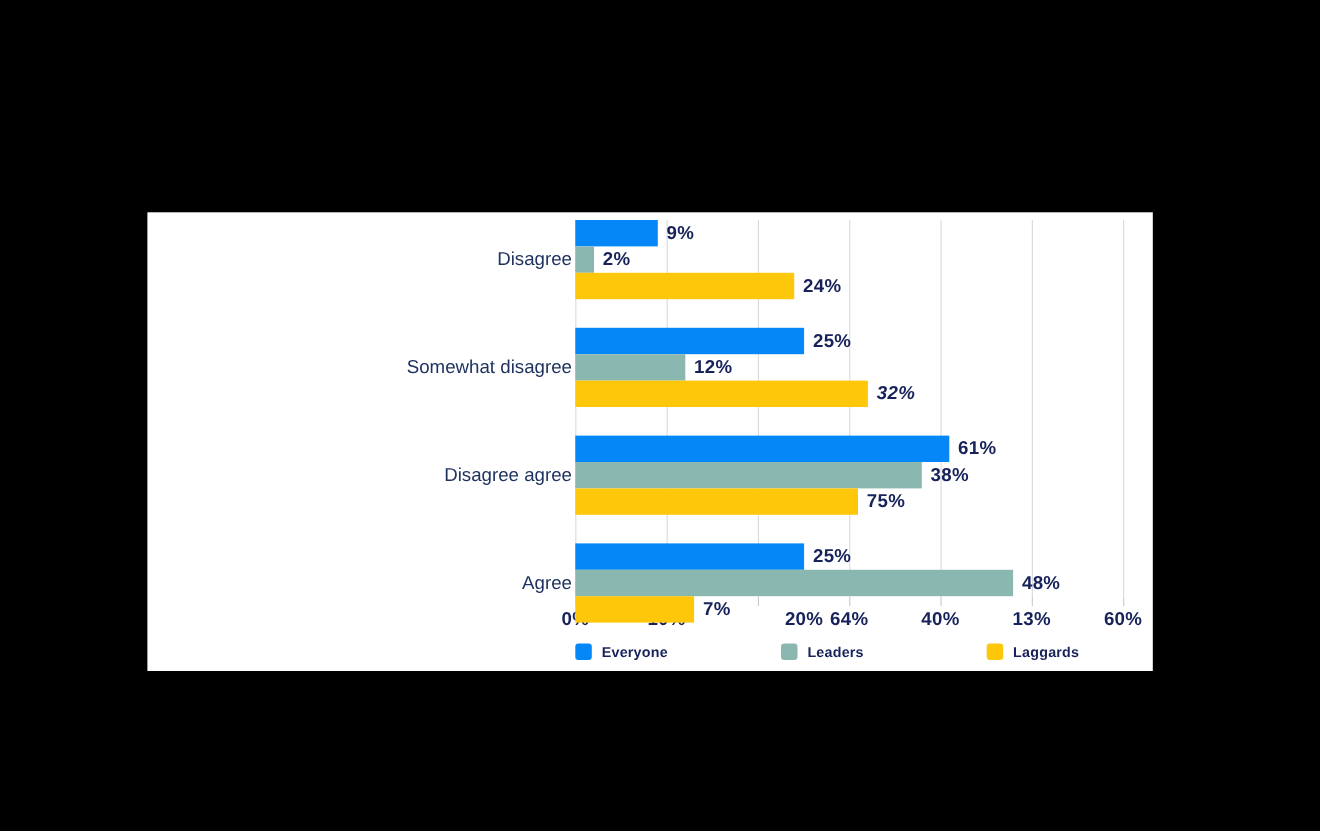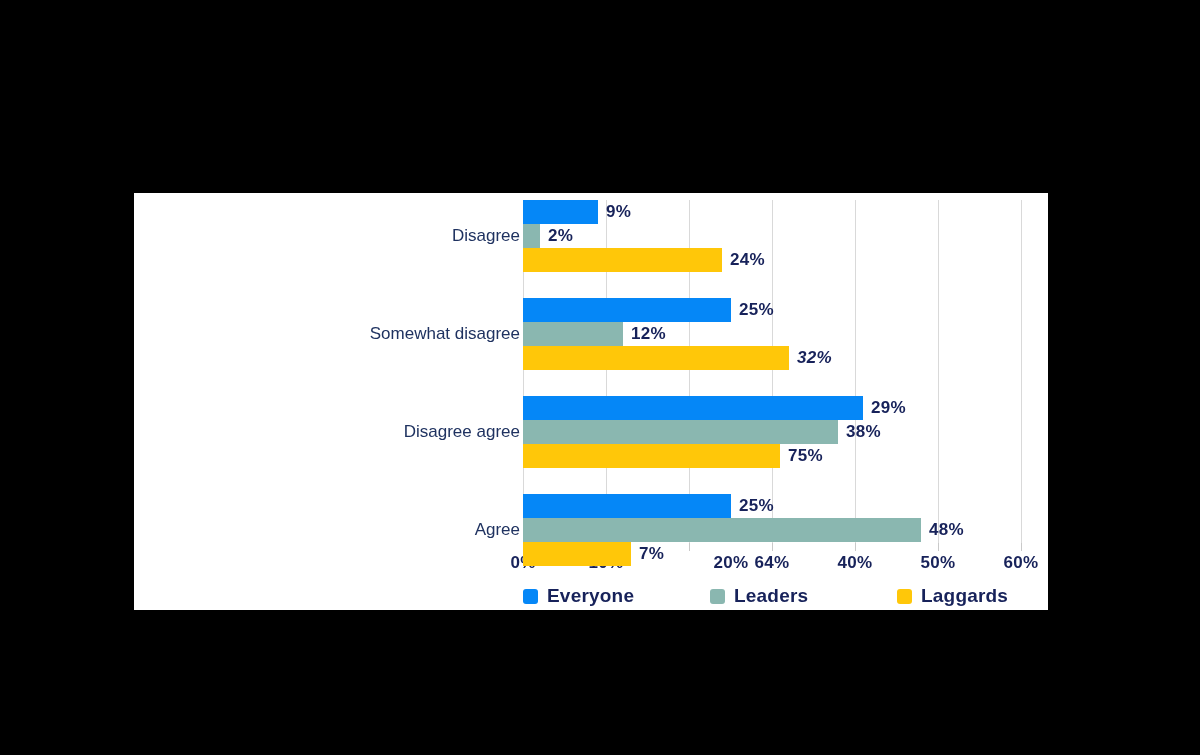--- a/index.html
+++ b/index.html
@@ -115,21 +115,21 @@
     white-space: nowrap;
   }
   .legend-swatch {
     width: 15px;
     height: 15px;
     border-radius: 3px;
     margin-right: 9px;
     flex: none;
   }
   .legend-label {
-    font-size: 19px;
+    font-size: 13px;
     font-weight: bold;
     color: #17225a;
     letter-spacing: 0.2px;
   }
 </style>
 </head>
 <body>
 
 <div id="stage">
 
@@ -150,21 +150,21 @@
           <div class="tick-label" style="left: 389px;">0%</div>
           <div class="tick-mark" style="left: 472px;"></div>
           <div class="tick-label" style="left: 472px;">10%</div>
           <div class="tick-mark" style="left: 555px;"></div>
           <div class="tick-label" style="left: 555px; margin-left: 42px;">20%</div>
           <div class="tick-mark" style="left: 638px;"></div>
           <div class="tick-label" style="left: 638px;">64%</div>
           <div class="tick-mark" style="left: 721px;"></div>
           <div class="tick-label" style="left: 721px;">40%</div>
           <div class="tick-mark" style="left: 804px;"></div>
-          <div class="tick-label" style="left: 804px;">50%</div>
+          <div class="tick-label" style="left: 804px;">13%</div>
           <div class="tick-mark" style="left: 887px;"></div>
           <div class="tick-label" style="left: 887px;">60%</div>
         </div>
 
       <div id="category-layer">
           <div class="cat-label" style="top: 43px;">Disagree</div>
           <div class="cat-label" style="top: 141px;">Somewhat disagree</div>
           <div class="cat-label" style="top: 239px;">Disagree agree</div>
           <div class="cat-label" style="top: 337px;">Agree</div>
         </div>
@@ -176,21 +176,21 @@
           <div class="bar-value" style="top: 31px; left: 414px;">2%</div>
           <div class="bar series-laggards" style="top: 55px; width: 199px; background: rgb(255, 199, 9);"></div>
           <div class="bar-value" style="top: 55px; left: 596px;">24%</div>
           <div class="bar series-everyone" style="top: 105px; width: 208px; background: rgb(5, 135, 247);"></div>
           <div class="bar-value" style="top: 105px; left: 605px;">25%</div>
           <div class="bar series-leaders" style="top: 129px; width: 100px; background: rgb(138, 183, 176);"></div>
           <div class="bar-value" style="top: 129px; left: 497px;">12%</div>
           <div class="bar series-laggards" style="top: 153px; width: 266px; background: rgb(255, 199, 9);"></div>
           <div class="bar-value" style="top: 153px; left: 663px; font-style: italic;">32%</div>
           <div class="bar series-everyone" style="top: 203px; width: 340px; background: rgb(5, 135, 247);"></div>
-          <div class="bar-value" style="top: 203px; left: 737px;">29%</div>
+          <div class="bar-value" style="top: 203px; left: 737px;">61%</div>
           <div class="bar series-leaders" style="top: 227px; width: 315px; background: rgb(138, 183, 176);"></div>
           <div class="bar-value" style="top: 227px; left: 712px;">38%</div>
           <div class="bar series-laggards" style="top: 251px; width: 257px; background: rgb(255, 199, 9);"></div>
           <div class="bar-value" style="top: 251px; left: 654px;">75%</div>
           <div class="bar series-everyone" style="top: 301px; width: 208px; background: rgb(5, 135, 247);"></div>
           <div class="bar-value" style="top: 301px; left: 605px;">25%</div>
           <div class="bar series-leaders" style="top: 325px; width: 398px; background: rgb(138, 183, 176);"></div>
           <div class="bar-value" style="top: 325px; left: 795px;">48%</div>
           <div class="bar series-laggards" style="top: 349px; width: 108px; background: rgb(255, 199, 9);"></div>
           <div class="bar-value" style="top: 349px; left: 505px;">7%</div>

